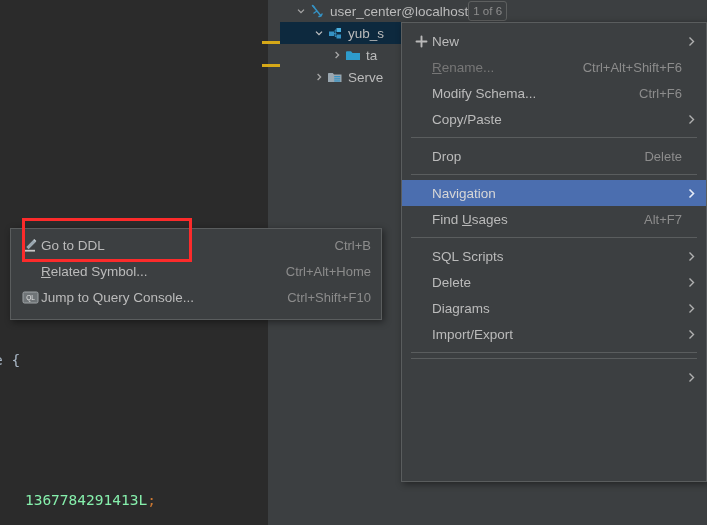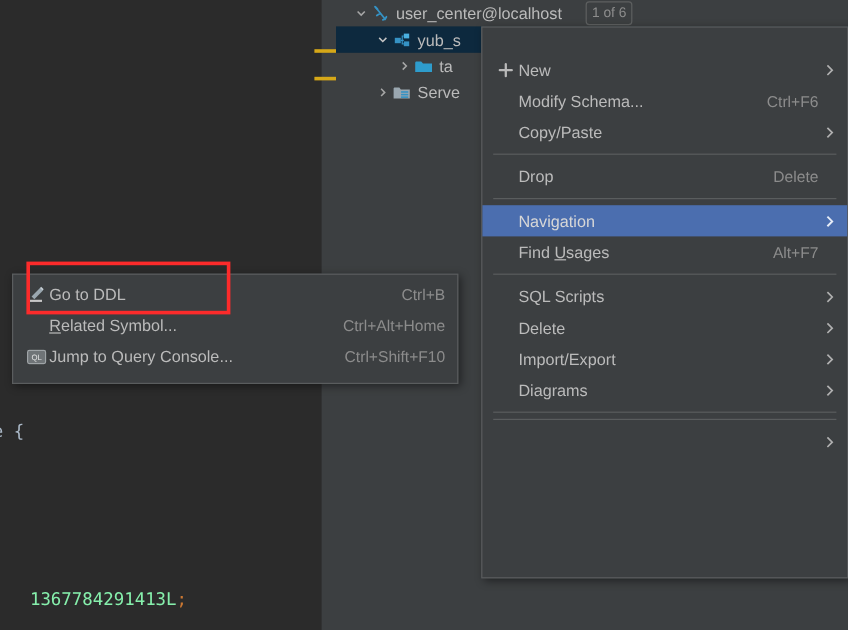--- a/index.html
+++ b/index.html
@@ -83,37 +83,37 @@
     font-size: 9px;
     line-height: 1;
   }
   .twisty svg { display: block; margin: 0 auto; }
   .tree-icon {
     width: 18px; flex: 0 0 18px;
     display: flex; align-items: center; justify-content: center;
   }
   .tree-label { padding-left: 4px; text-align: right; }
   .badge-count {
-    margin-left: 20px;
+    margin-left: 0;
     border: 1px solid #5e6060;
     border-radius: 3px;
     padding: 2px 4px;
     font-size: 11.5px;
     color: #8d8d8d;
     line-height: 14px;
     text-align: center;
   }
 
   
   .popup-menu {
     position: absolute;
     background: #3c3f41;
     border: 1px solid #5a5d5e;
     box-shadow: 2px 2px 7px rgba(0,0,0,0.45);
-    padding: 22px 0;
+    padding: 5px 0;
     box-sizing: border-box;
   }
   .menu-item {
     position: relative;
     height: 26px;
     display: flex;
     align-items: center;
     padding: 0 10px 0 8px;
     font-size: 13.5px;
     color: #bbbbbb;
@@ -259,20 +259,26 @@
       </svg>
     </span>
     <span class="mi-label">New</span>
     <span class="mi-arrow">
       <svg width="9" height="11" viewBox="0 0 9 11">
           <path d="M2.5 1.5 L6.5 5.5 L2.5 9.5" stroke="#b0b0b0" stroke-width="1.4" fill="none"></path>
         </svg>
     </span>
   </div>
 
+  <div class="menu-item disabled">
+    <span class="mi-icon"></span>
+    <span class="mi-label"><span class="underline-char">R</span><span>ename...</span></span>
+    <span class="mi-shortcut">Ctrl+Alt+Shift+F6</span>
+    <span class="mi-arrow"></span>
+  </div>
 
   <div class="menu-item">
     <span class="mi-icon"></span>
     <span class="mi-label">Modify Schema...</span>
     <span class="mi-shortcut">Ctrl+F6</span>
     <span class="mi-arrow"></span>
   </div>
 
   <div class="menu-item">
     <span class="mi-icon"></span>
@@ -331,31 +337,31 @@
     <span class="mi-label">Delete</span>
     <span class="mi-arrow">
       <svg width="9" height="11" viewBox="0 0 9 11">
           <path d="M2.5 1.5 L6.5 5.5 L2.5 9.5" stroke="#b0b0b0" stroke-width="1.4" fill="none"></path>
         </svg>
     </span>
   </div>
 
   <div class="menu-item">
     <span class="mi-icon"></span>
+    <span class="mi-label">Diagrams</span>
+    <span class="mi-arrow">
+      <svg width="9" height="11" viewBox="0 0 9 11">
+          <path d="M2.5 1.5 L6.5 5.5 L2.5 9.5" stroke="#b0b0b0" stroke-width="1.4" fill="none"></path>
+        </svg>
+    </span>
+  </div>
+
+  <div class="menu-item">
+    <span class="mi-icon"></span>
     <span class="mi-label">Import/Export</span>
-    <span class="mi-arrow">
-      <svg width="9" height="11" viewBox="0 0 9 11">
-          <path d="M2.5 1.5 L6.5 5.5 L2.5 9.5" stroke="#b0b0b0" stroke-width="1.4" fill="none"></path>
-        </svg>
-    </span>
-  </div>
-
-  <div class="menu-item">
-    <span class="mi-icon"></span>
-    <span class="mi-label">Diagrams</span>
     <span class="mi-arrow">
       <svg width="9" height="11" viewBox="0 0 9 11">
           <path d="M2.5 1.5 L6.5 5.5 L2.5 9.5" stroke="#b0b0b0" stroke-width="1.4" fill="none"></path>
         </svg>
     </span>
   </div>
 
   <div class="menu-sep"></div>
 
 

